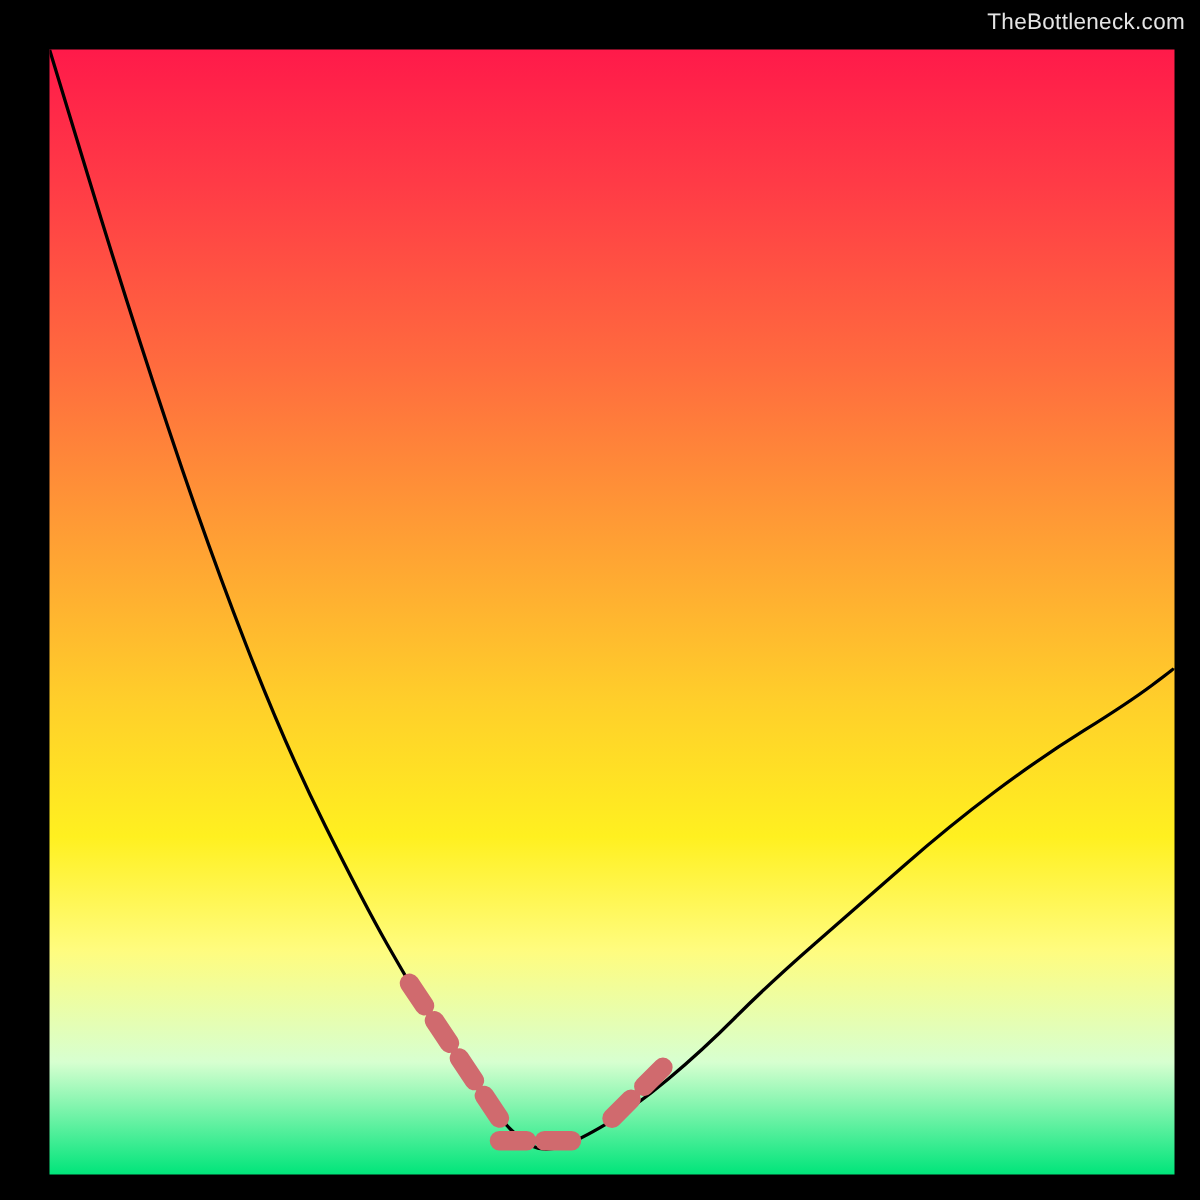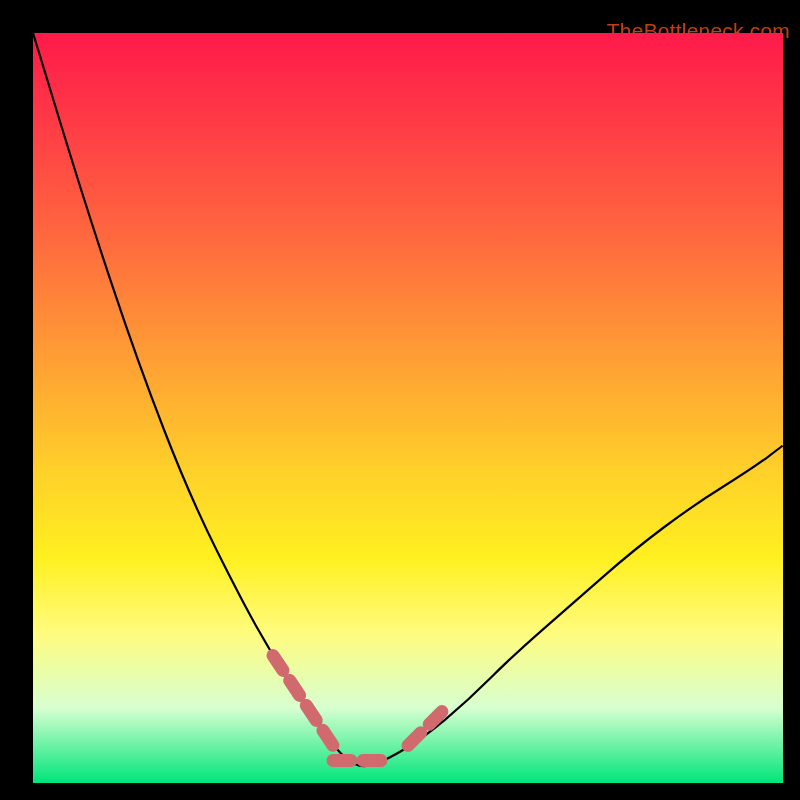--- a/index.html
+++ b/index.html
@@ -33,24 +33,24 @@
       #ff9a35 42%,
       #ffcf2a 58%,
       #fff020 70%,
       #fffc7e 80%,
       #d7ffd0 90%,
       #00e57a 100%
     );
   }
   .watermark {
     position: absolute;
-    top: 19px;
+    top: 6px;
     right: 10px;
-    color: #c2410c;
-    font-size: 21px;
+    color: #e5e5e5;
+    font-size: 15px;
     letter-spacing: 0.2px;
     font-weight: 400;
   }
   svg.curve {
     position: absolute;
     left: 0;
     top: 0;
     width: 750px;
     height: 750px;
   }

